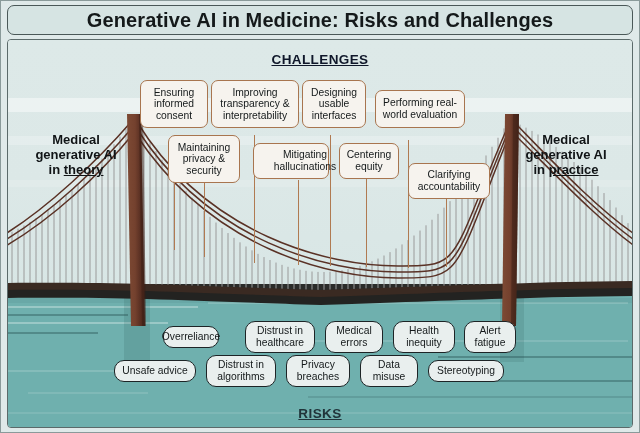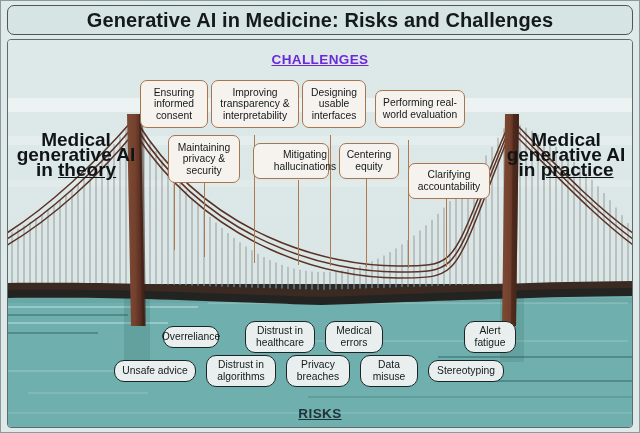--- a/index.html
+++ b/index.html
@@ -81,32 +81,32 @@
     background: rgba(40,86,86,.30);
   }
 
   
   .section-head {
     position: absolute;
     width: 100%;
     text-align: center;
     font-size: 13.5px;
     font-weight: bold;
-    color: #6d28d9;
+    color: #0f172a;
     text-decoration: underline;
     letter-spacing: .4px;
     z-index: 30;
   }
   #challenges-head { top: 12px; }
   #risks-head { top: 366px; color: #20343a; }
 
   
   .side-label {
     position: absolute;
-    font-size: 19px;
+    font-size: 13px;
     font-weight: bold;
     color: #101416;
     line-height: 15px;
     text-align: center;
     z-index: 30;
   }
   .side-label u { text-decoration: underline; }
   #label-theory { left: 8px; top: 92px; width: 120px; }
   #label-practice { right: 6px; top: 92px; width: 120px; }
 
@@ -377,20 +377,23 @@
 
     <div class="rbox" style="left:155px;top:286px;width:56px;height:22px;">
       <span>Overreliance</span>
     </div>
     <div class="rbox" style="left:237px;top:281px;width:70px;height:32px;">
       <span>Distrust in healthcare</span>
     </div>
     <div class="rbox" style="left:317px;top:281px;width:58px;height:32px;">
       <span>Medical errors</span>
     </div>
+    <div class="rbox" style="left:385px;top:281px;width:62px;height:32px;">
+      <span>Health inequity</span>
+    </div>
     <div class="rbox" style="left:456px;top:281px;width:52px;height:32px;">
       <span>Alert fatigue</span>
     </div>
 
     <div class="rbox" style="left:106px;top:320px;width:82px;height:22px;">
       <span>Unsafe advice</span>
     </div>
     <div class="rbox" style="left:198px;top:315px;width:70px;height:32px;">
       <span>Distrust in algorithms</span>
     </div>

